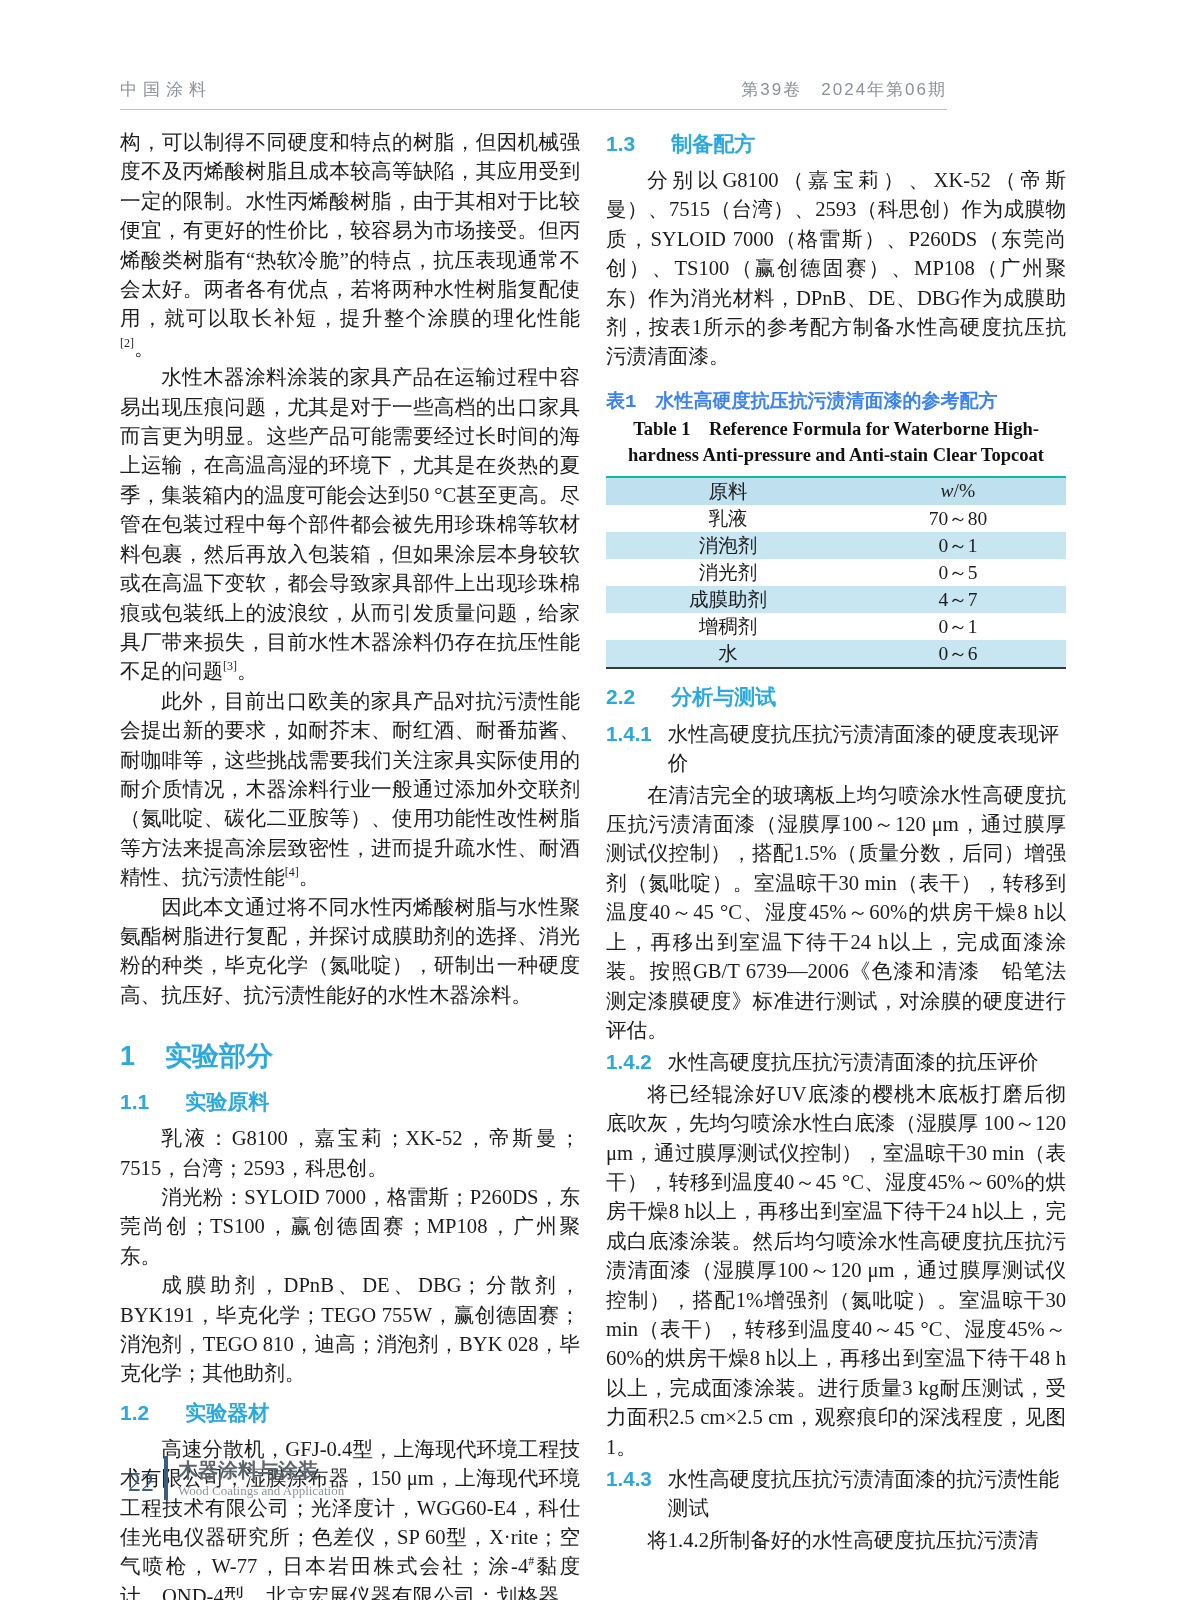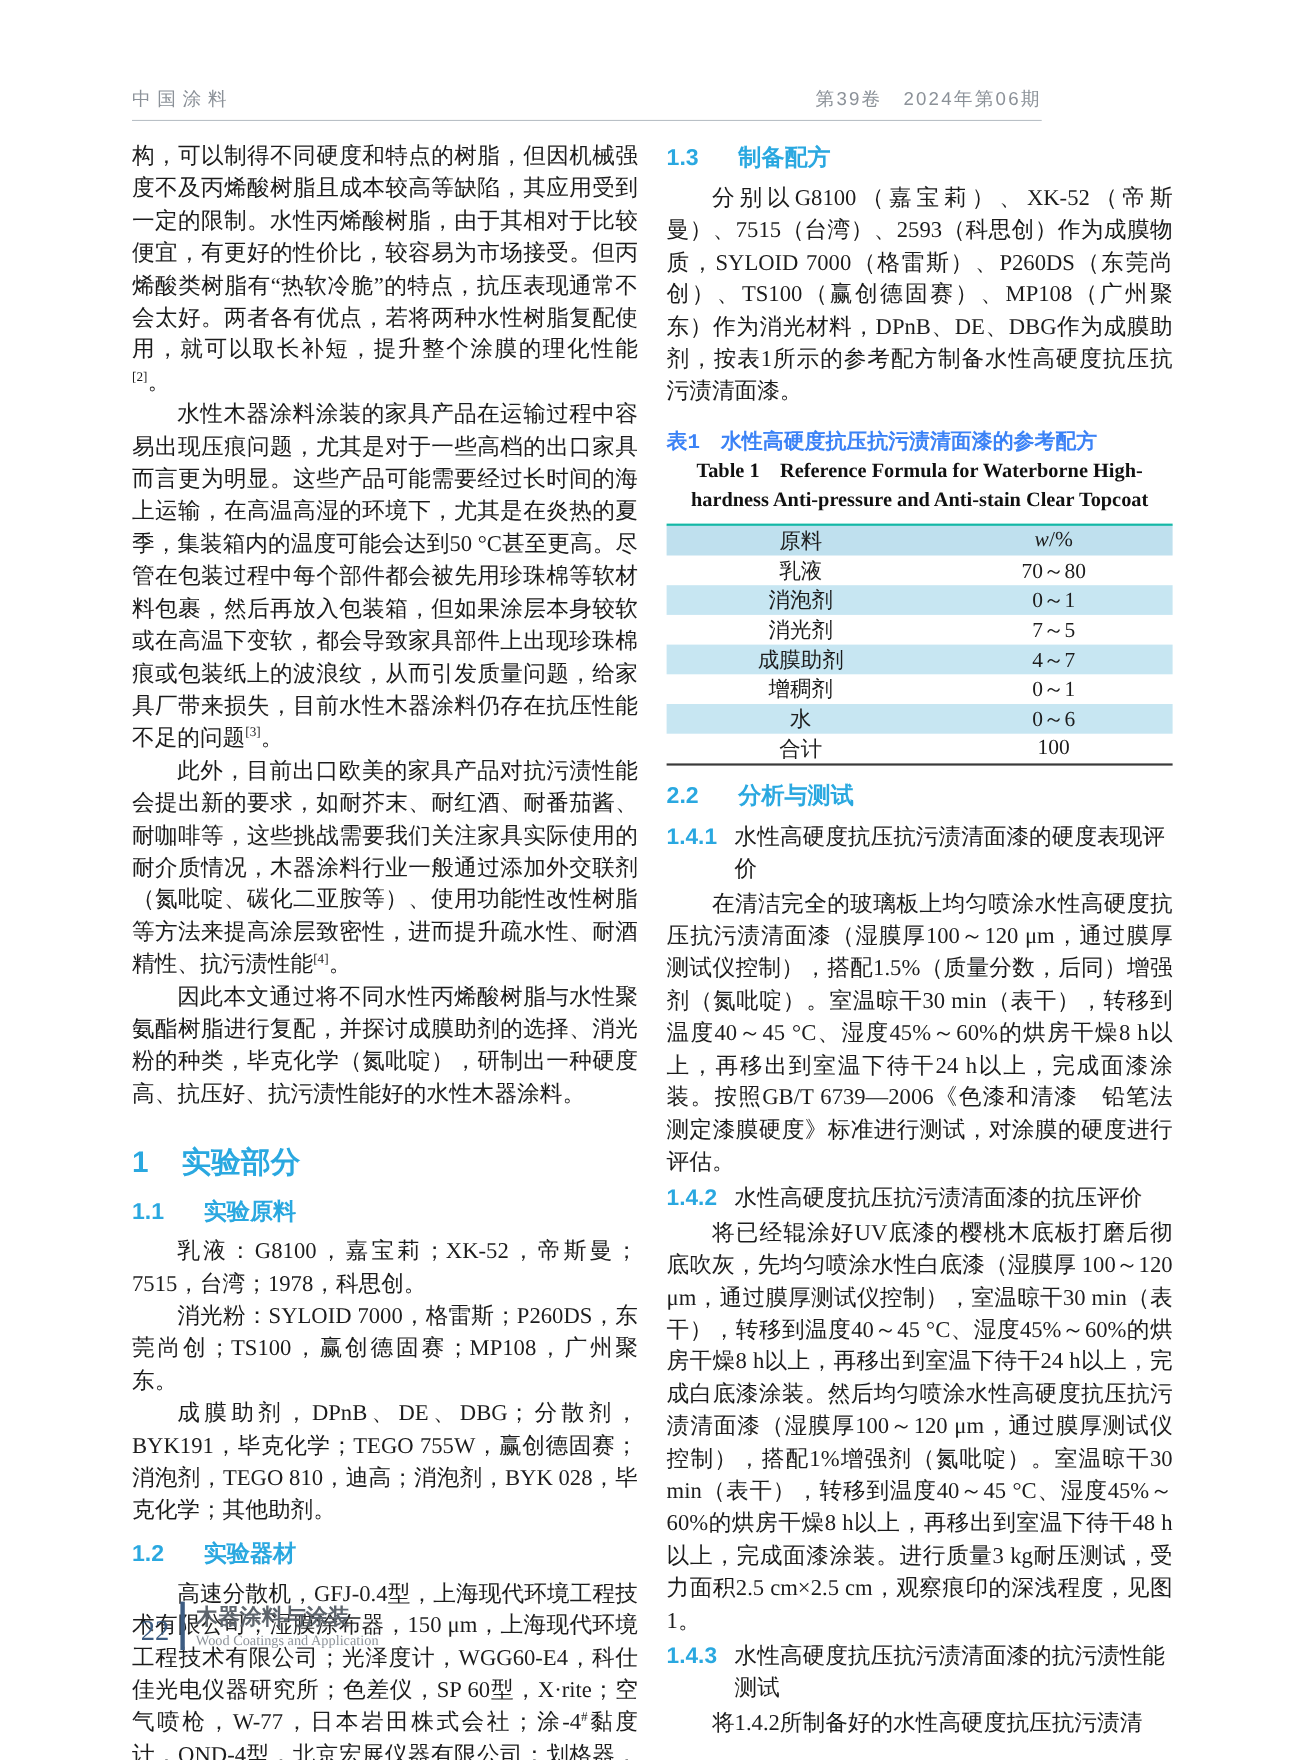--- a/index.html
+++ b/index.html
@@ -133,21 +133,21 @@
       <div class="h1" style="color:#2aa8e0;">
         <span>1</span>
         <span>实验部分</span>
       </div>
 
       <div class="h2" style="color:#2aa8e0;">
         <span>1.1</span>
         <span>实验原料</span>
       </div>
 
-      <p class="para indent">乳液：G8100，嘉宝莉；XK-52，帝斯曼；7515，台湾；1978，科思创。</p>
+      <p class="para indent">乳液：G8100，嘉宝莉；XK-52，帝斯曼；7515，台湾；2593，科思创。</p>
       <p class="para indent">消光粉：SYLOID 7000，格雷斯；P260DS，东莞尚创；TS100，赢创德固赛；MP108，广州聚东。</p>
       <p class="para indent">成膜助剂，DPnB、DE、DBG；分散剂，BYK191，毕克化学；TEGO 755W，赢创德固赛；消泡剂，TEGO 810，迪高；消泡剂，BYK 028，毕克化学；其他助剂。</p>
 
       <div class="h2" style="color:#2aa8e0;">
         <span>1.2</span>
         <span>实验器材</span>
       </div>
 
       <p class="para indent"><span>高速分散机，GFJ-0.4型，上海现代环境工程技术有限公司；湿膜涂布器，150 μm，上海现代环境工程技术有限公司；光泽度计，WGG60-E4，科仕佳光电仪器研究所；色差仪，SP 60型，X·rite；空气喷枪，W-77，日本岩田株式会社；涂-4</span><sup>#</sup><span>黏度计，QND-4型，北京宏展仪器有限公司；划格器，HGQ，上海普申化工机械有限公司；铅笔硬度计，BEVS 1301。</span></p>
 
@@ -183,37 +183,33 @@
             <tr>
                 <td>乳液</td>
                 <td>70～80</td>
               </tr>
             <tr>
                 <td>消泡剂</td>
                 <td>0～1</td>
               </tr>
             <tr>
                 <td>消光剂</td>
-                <td>7～5</td>
+                <td>0～5</td>
               </tr>
             <tr>
                 <td>成膜助剂</td>
                 <td>4～7</td>
               </tr>
             <tr>
                 <td>增稠剂</td>
                 <td>0～1</td>
               </tr>
             <tr>
                 <td>水</td>
                 <td>0～6</td>
-              </tr>
-            <tr>
-                <td>合计</td>
-                <td>100</td>
               </tr>
           </tbody>
         </table>
       </div>
 
       <div class="h2" style="color:#2aa8e0;">
         <span>2.2</span>
         <span>分析与测试</span>
       </div>
 

